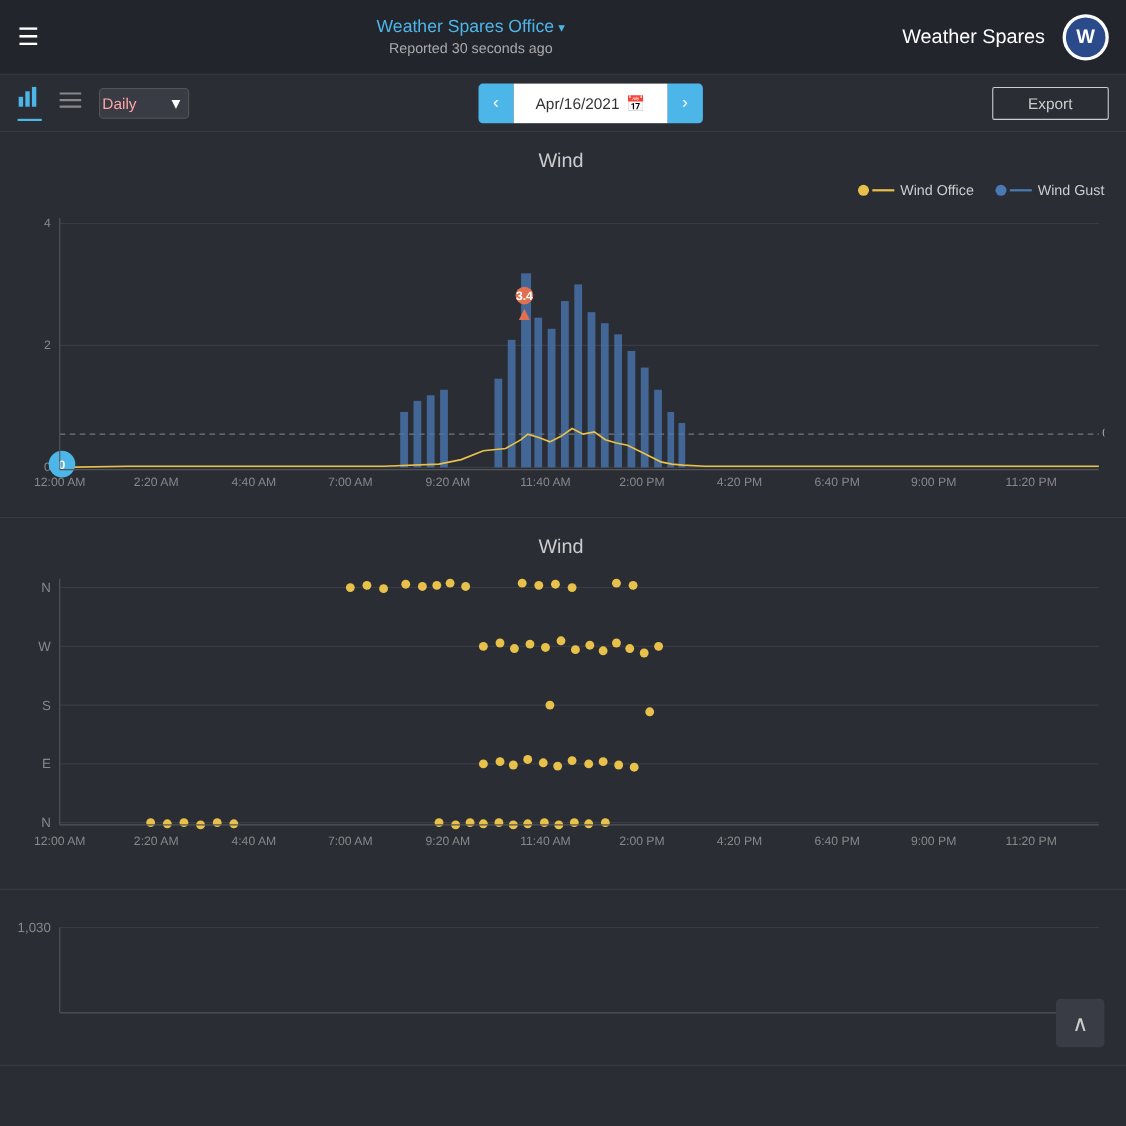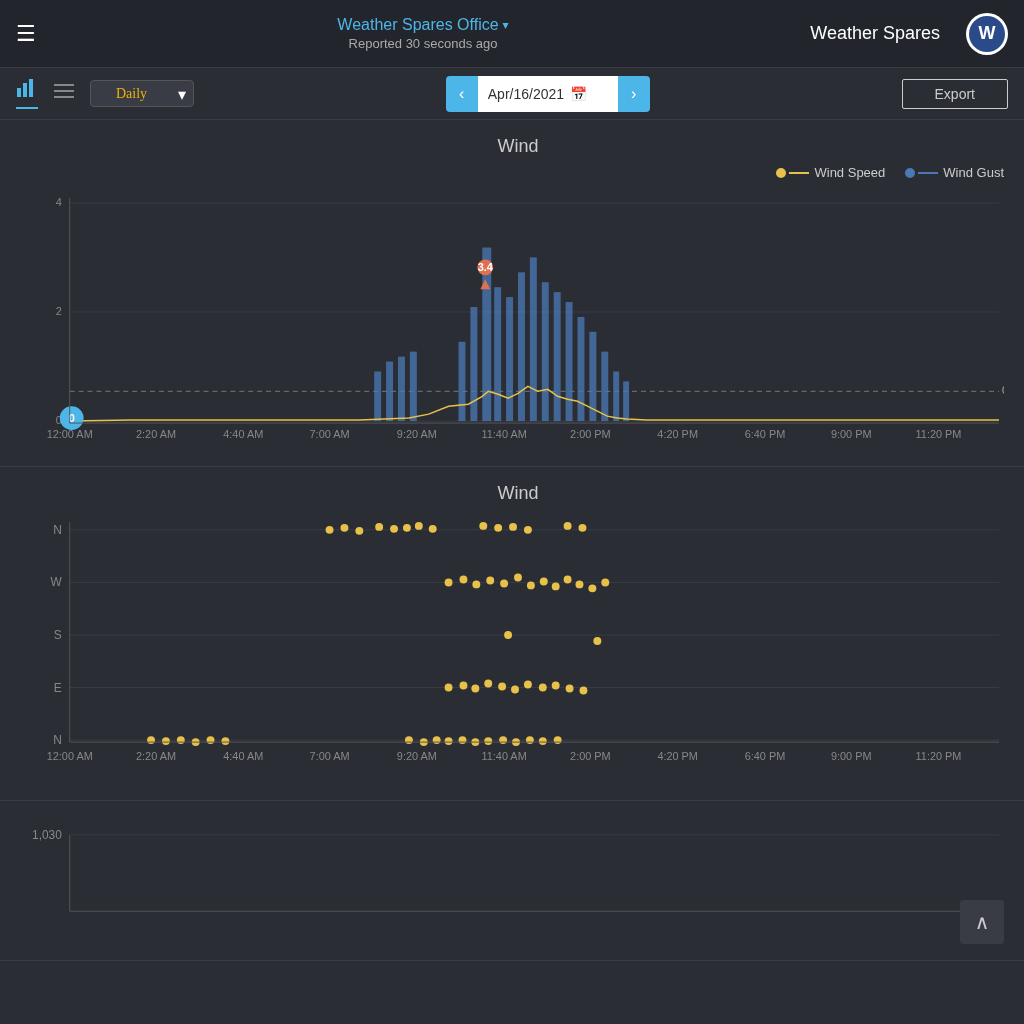--- a/index.html
+++ b/index.html
@@ -51,21 +51,21 @@
       font-size: 12px;
     }
     .reported {
       color: #aaa;
       font-size: 13px;
       margin-top: 2px;
     }
     .header-right {
       display: flex;
       align-items: center;
-      gap: 26px;
+      gap: 16px;
     }
     .brand-name {
       color: #fff;
       font-size: 18px;
       font-weight: 500;
     }
     .brand-logo {
       width: 42px;
       height: 42px;
       border-radius: 50%;
@@ -107,28 +107,27 @@
     }
     .toolbar-list-icon {
       color: #888;
       font-size: 20px;
       cursor: pointer;
     }
     .daily-select {
       background: #3a3c45;
       border: 1px solid #555;
       border-radius: 4px;
-      color: #eab308;
-      padding: 5px 28px 5px 25px;
+      color: #fca5a5;
+      padding: 5px 28px 5px 2px;
       font-size: 14px;
       cursor: pointer;
       appearance: none;
       -webkit-appearance: none;
       position: relative;
-      font-family: Liberation Serif, serif;
     }
     .select-wrapper {
       position: relative;
       display: inline-block;
     }
     .select-wrapper::after {
       content: '▾';
       position: absolute;
       right: 8px;
       top: 50%;
@@ -160,21 +159,21 @@
       background: #fff;
       border: none;
       color: #333;
       padding: 0 10px;
       height: 36px;
       font-size: 14px;
       display: flex;
       align-items: center;
       gap: 6px;
       min-width: 140px;
-      justify-content: flex-start;
+      justify-content: center;
     }
     .export-btn {
       margin-left: auto;
       background: transparent;
       border: 1px solid #ccc;
       color: #ccc;
       padding: 6px 32px;
       font-size: 14px;
       cursor: pointer;
       border-radius: 2px;
@@ -182,21 +181,21 @@
 
     
     .charts-container {
       overflow-y: auto;
       height: calc(1024px - 68px - 52px);
       padding: 0;
     }
 
     
     .chart-section {
-      padding: 16px 20px 20px 32px;
+      padding: 16px 20px 20px 16px;
       border-bottom: 1px solid #3a3c45;
       position: relative;
     }
     .chart-title {
       text-align: center;
       color: #ccc;
       font-size: 18px;
       margin-bottom: 8px;
       font-weight: 400;
     }
@@ -301,21 +300,21 @@
 <div class="charts-container">
 
   <div class="chart-section">
     <div class="chart-title">Wind</div>
     <div class="chart-legend">
       <div class="legend-item">
         <div style="display:flex;align-items:center;gap:3px;">
           <div class="legend-dot" style="background:#e8c14a; width:10px;height:10px;border-radius:50%;"></div>
           <div style="width:20px;height:2px;background:#e8c14a;"></div>
         </div>
-        <span>Wind Speed</span>
+        <span>Wind Office</span>
       </div>
       <div class="legend-item">
         <div style="display:flex;align-items:center;gap:3px;">
           <div class="legend-dot" style="background:#4a7ab5; width:10px;height:10px;border-radius:50%;"></div>
           <div style="width:20px;height:2px;background:#4a7ab5;"></div>
         </div>
         <span>Wind Gust</span>
       </div>
     </div>
 

